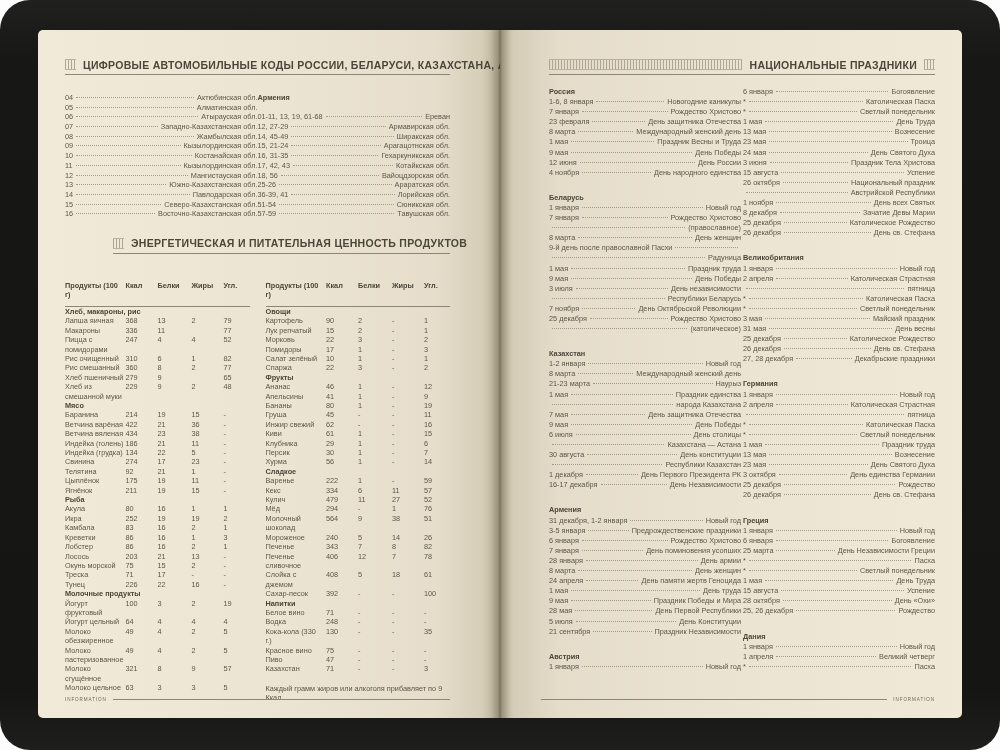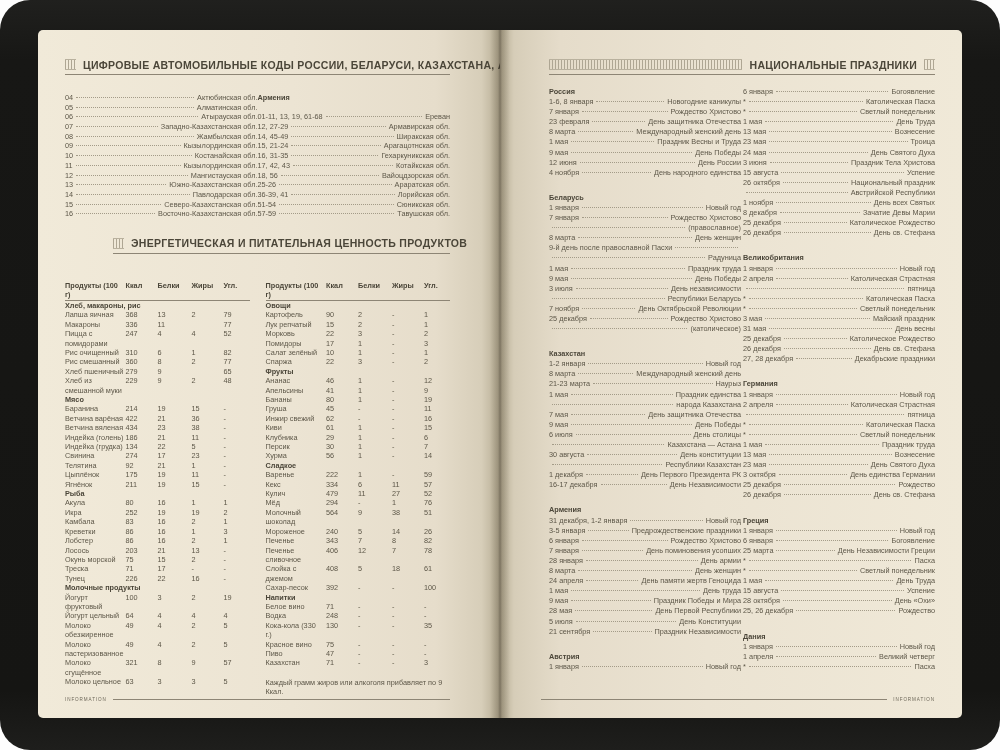--- a/index.html
+++ b/index.html
@@ -30,21 +30,21 @@
   .lrow{display:flex;align-items:baseline;line-height:9.7px;height:9.7px;white-space:nowrap;}
   .lrow .d{flex:0 0 auto;}
   .lrow .n{flex:0 0 auto;}
   .lead{flex:1 1 auto;border-bottom:1px dotted #a39b88;margin:0 3px;transform:translateY(-2px);min-width:4px;}
   .chead{font-weight:bold;color:#4b4639;line-height:9.7px;height:9.7px;}
   .spacer{height:9.7px;}
 
   .ntable{display:flex;gap:16px;margin-top:20px;font-size:7.3px;color:#5d5748;}
   .nhalf{flex:1;min-width:0;}
   .ngrid{display:grid;grid-template-columns:1fr 30px 32px 30px 26px;column-gap:2px;}
-  .nhead{font-weight:bold;color:#4b4639;padding-bottom:1px;border-bottom:1px solid #8d8575;margin-top:7px;}
+  .nhead{font-weight:bold;color:#4b4639;padding-bottom:7px;border-bottom:1px solid #8d8575;margin-top:7px;}
   .nrow{line-height:9.4px;}
   .ngroup{}
   .gname{font-weight:bold;color:#4b4639;line-height:9.4px;}
   .nnote{margin-top:10px;line-height:9.4px;}
 
   .hols{display:flex;gap:2px;margin-top:12px;font-size:7.3px;color:#5d5748;}
   .hcol{flex:1;min-width:0;}
   .hblock{margin-top:15px;}
   .hblock.first{margin-top:0;}
   .country{font-weight:bold;color:#4b4639;line-height:10.1px;height:10.1px;}

